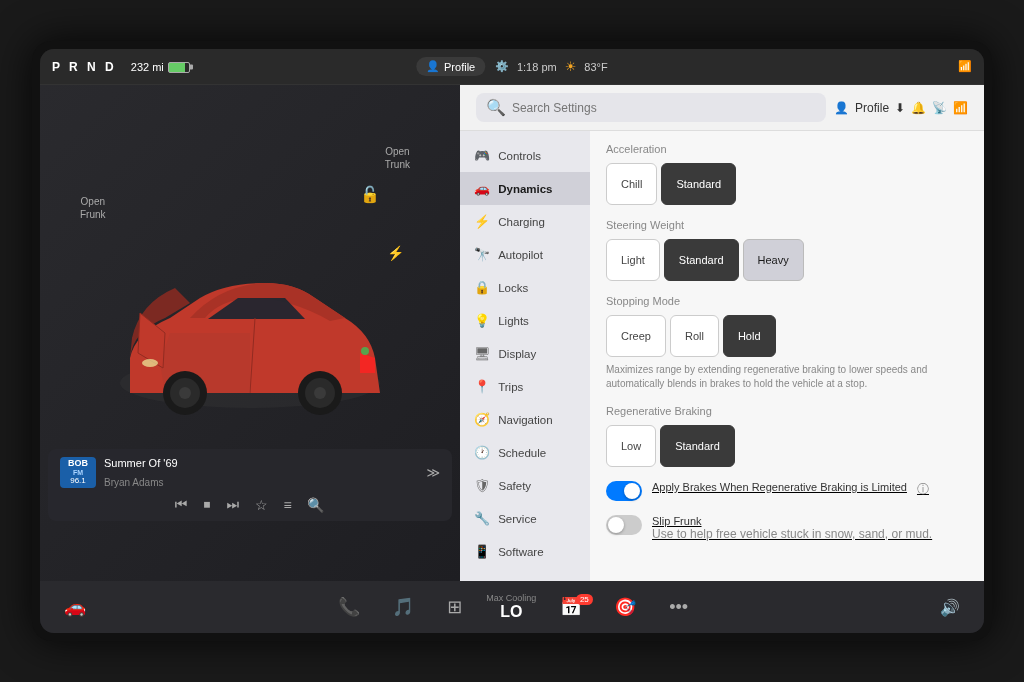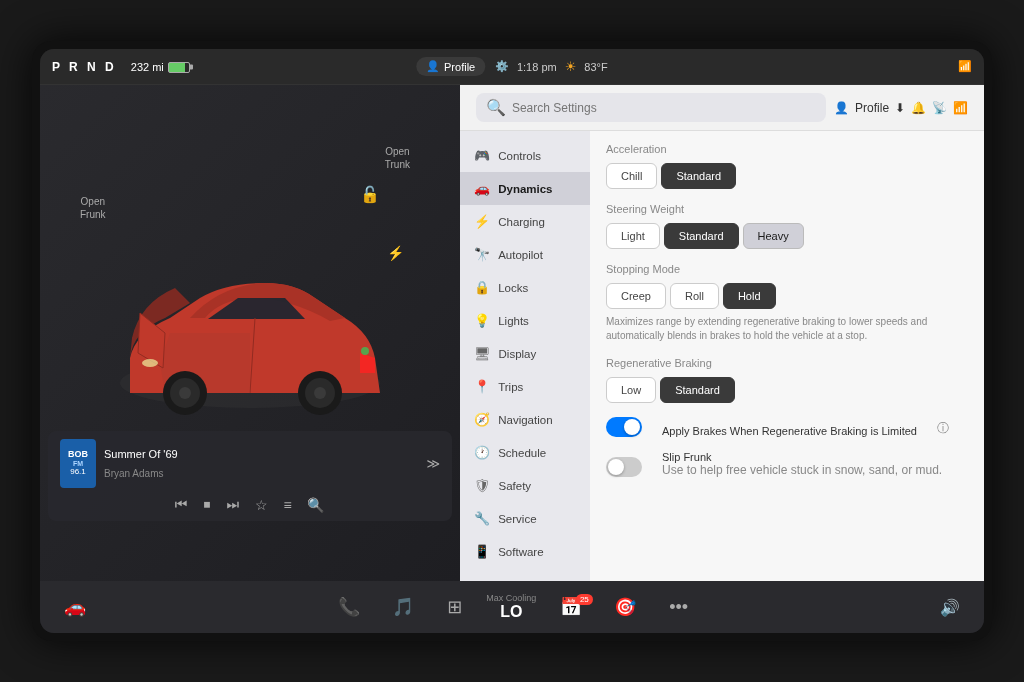--- a/index.html
+++ b/index.html
@@ -191,21 +191,21 @@
       gap: 8px;
       margin-bottom: 8px;
     }
 
     .radio-logo {
       background: #1a5fa8;
       color: #fff;
       font-size: 8px;
       font-weight: 800;
       width: 36px;
-      height: 49px;
+      height: 31px;
       border-radius: 4px;
       display: flex;
       flex-direction: column;
       align-items: center;
       justify-content: center;
       line-height: 1.1;
     }
 
     .song-info { flex: 1; }
     .song-title { color: #fff; font-size: 11px; font-weight: 400; }
@@ -325,21 +325,21 @@
       font-weight: 500;
     }
 
     .btn-group {
       display: flex;
       gap: 4px;
       flex-wrap: wrap;
     }
 
     .seg-btn {
-      padding: 6px 14px;
+      padding: 14px 14px;
       border: 1px solid #ccc;
       background: #fff;
       border-radius: 6px;
       font-size: 11px;
       cursor: pointer;
       color: #444;
     }
 
     .seg-btn.active {
       background: #3a3a3a;
@@ -356,23 +356,24 @@
     .description {
       font-size: 10px;
       color: #888;
       line-height: 1.4;
       margin-top: 6px;
       margin-bottom: 8px;
     }
 
     .toggle-row {
       display: flex;
-      align-items: flex-end;
-      gap: 20px;
+      align-items: flex-start;
+      gap: 10px;
       margin-bottom: 6px;
+      text-decoration: underline;
     }
 
     .toggle {
       width: 36px;
       height: 20px;
       background: #007AFF;
       border-radius: 10px;
       position: relative;
       flex-shrink: 0;
     }

